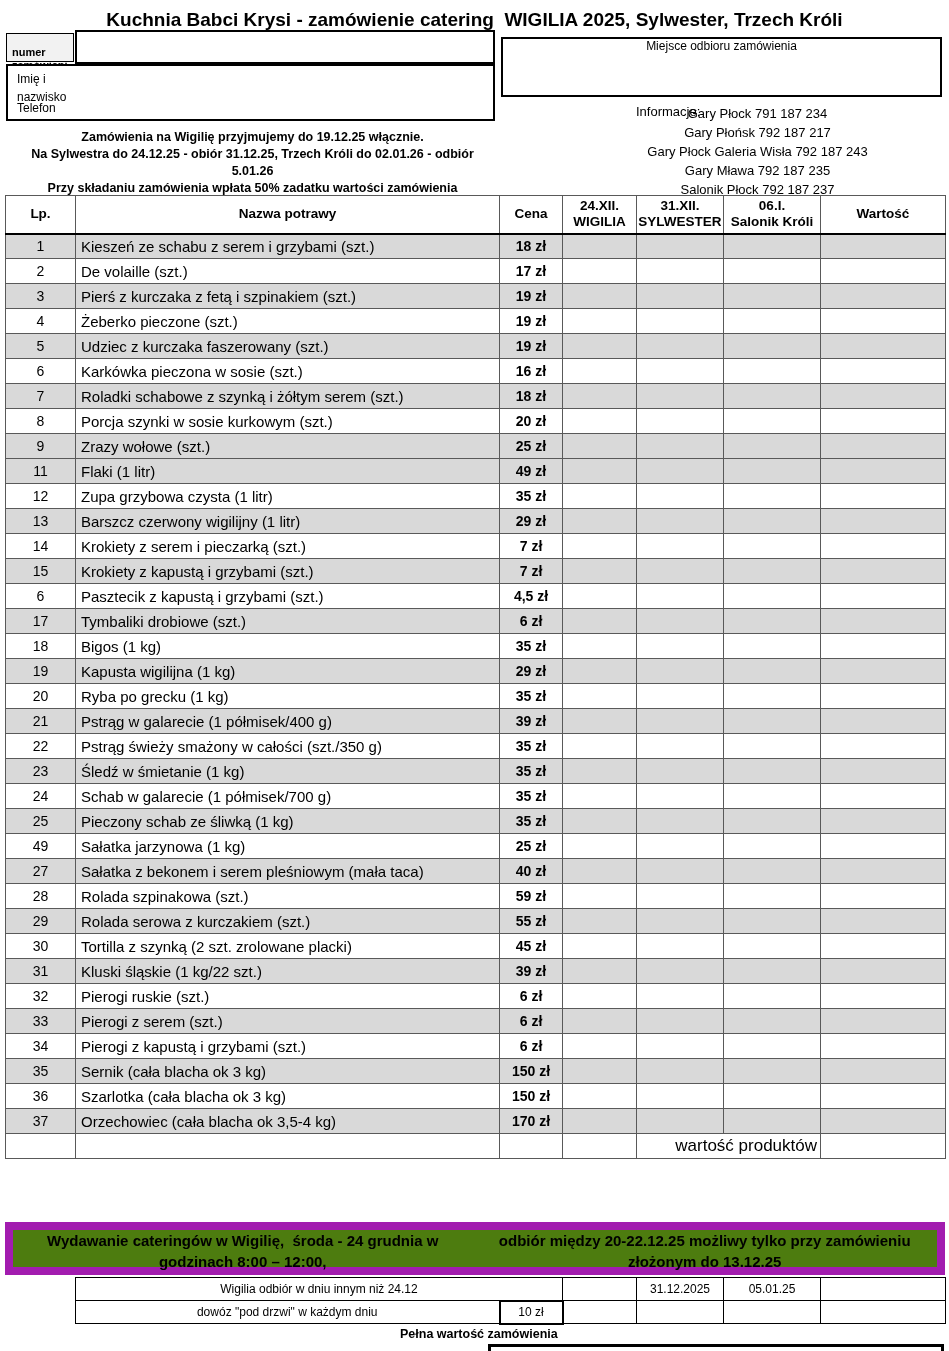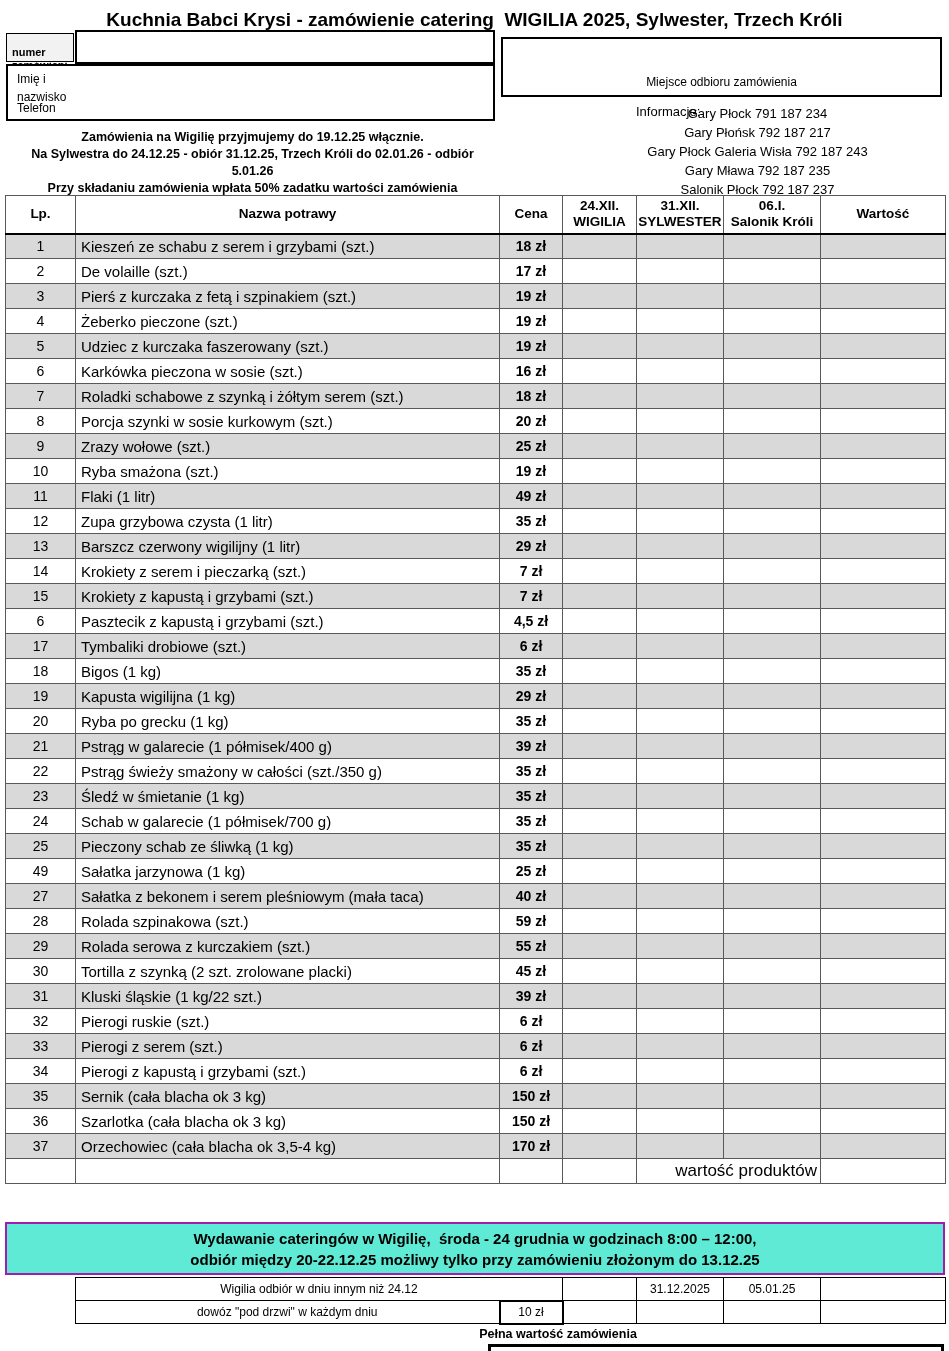--- a/index.html
+++ b/index.html
@@ -23,21 +23,21 @@
   }
   .name-phone-box {
     position:absolute; left:6px; top:64px; width:489px; height:57px;
     border:2px solid #000; background:#fff;
   }
   .np-name { position:absolute; left:9px; top:4px; font-size:12px; line-height:18px; white-space:pre-line; }
   .np-phone { position:absolute; left:9px; bottom:4px; font-size:12px; }
   .miejsce-box {
     position:absolute; left:501px; top:37px; width:441px; height:60px;
     border:2px solid #000; background:#fff;
-    display:flex; align-items:flex-end; justify-content:center;
+    display:flex; align-items:flex-start; justify-content:center;
     padding-bottom:6px; font-size:12px;
   }
   .info-label { position:absolute; left:620px; top:104px; font-size:13px;margin-left:16px; }
   .info-lines {
     position:absolute; left:570px; top:104px; width:375px;
     text-align:center; font-size:13px; line-height:19px;
   }
   .notes {
     position:absolute; left:10px; top:129px; width:485px; text-align:center;
     font-weight:bold; font-size:12.5px; line-height:17px;
@@ -56,37 +56,37 @@
   td.lp  { text-align:center; font-size:14px; }
   td.nm  { text-align:left; font-size:15px; padding-left:5px !important; }
   td.pr  { text-align:center; font-size:14px; font-weight:bold; }
   tr.stripe td { background:#d9d9d9; }
   .products-label {
     font-size:17px; text-align:right; padding-right:3px !important;
     white-space:nowrap;
   }
   .banner {
     position:absolute; left:5px; top:1222px; width:940px; height:53px;
-    border:2px solid #a21caf; background:#5eead4;
-    display:flex; flex-direction:column; justify-content:center;
+    border:8px solid #a21caf; background:#4d7c0f;
+    display:flex; flex-direction:row; justify-content:center;
     text-align:center; font-weight:bold; font-size:15px; line-height:21px;
     white-space:pre-wrap;
   }
   table.extras {
     position:absolute; left:75px; top:1277px; width:870px;
     border-collapse:collapse; table-layout:fixed;
   }
   table.extras td {
     border:1px solid #000; height:23px; padding:0;
     text-align:center; font-size:12px;
   }
   table.extras td.thick { border:2px solid #000; }
   .total-label {
     position:absolute; left:400px; top:1327px; width:316px;
-    text-align:center; font-size:12.5px; font-weight:bold;
+    text-align:left; font-size:12.5px; font-weight:bold;
   }
   .total-box {
     position:absolute; left:488px; top:1344px; width:456px; height:30px;
     border:3px solid #000; background:#fff;
   }
 </style>
 </head>
 <body>
 
 <div class="page">
@@ -227,29 +227,20 @@
         </tr>
         <tr class="stripe">
           <td class="lp">9</td>
           <td class="nm">Zrazy wołowe (szt.)</td>
           <td class="pr">25 zł</td>
           <td></td>
           <td></td>
           <td></td>
           <td></td>
         </tr>
-        <tr>
-          <td class="lp">10</td>
-          <td class="nm">Ryba smażona (szt.)</td>
-          <td class="pr">19 zł</td>
-          <td></td>
-          <td></td>
-          <td></td>
-          <td></td>
-        </tr>
         <tr class="stripe">
           <td class="lp">11</td>
           <td class="nm">Flaki (1 litr)</td>
           <td class="pr">49 zł</td>
           <td></td>
           <td></td>
           <td></td>
           <td></td>
         </tr>
         <tr>

